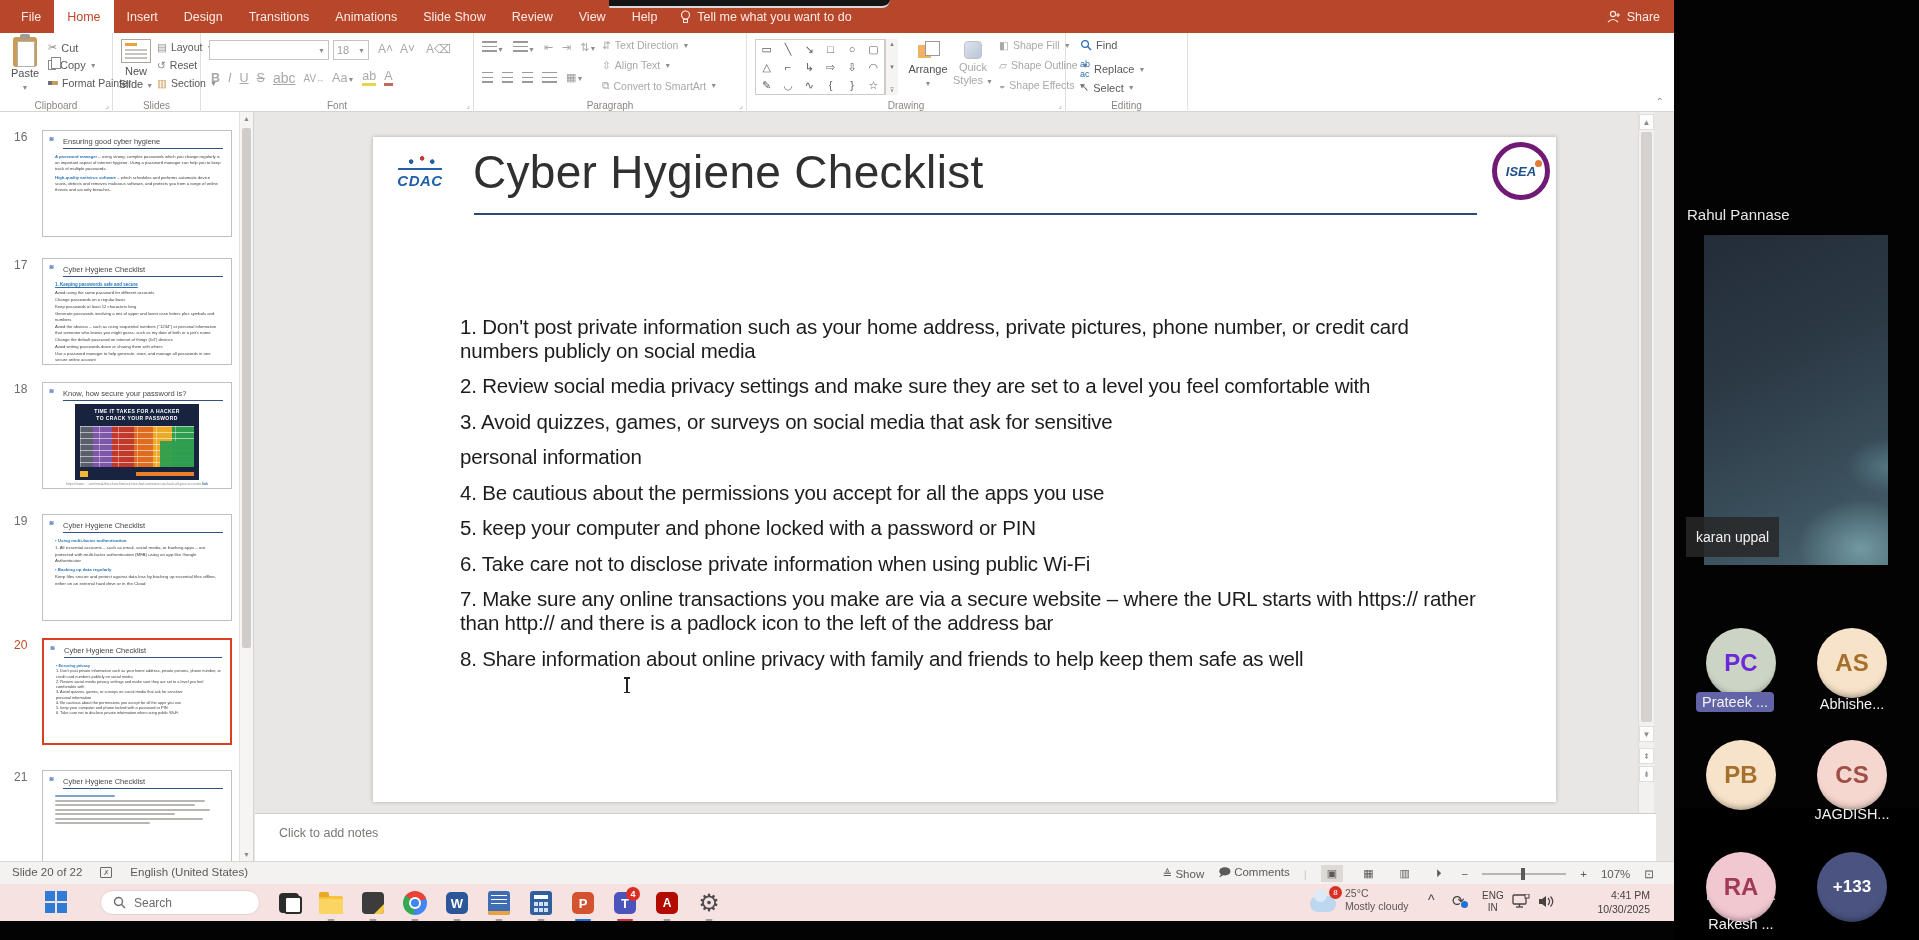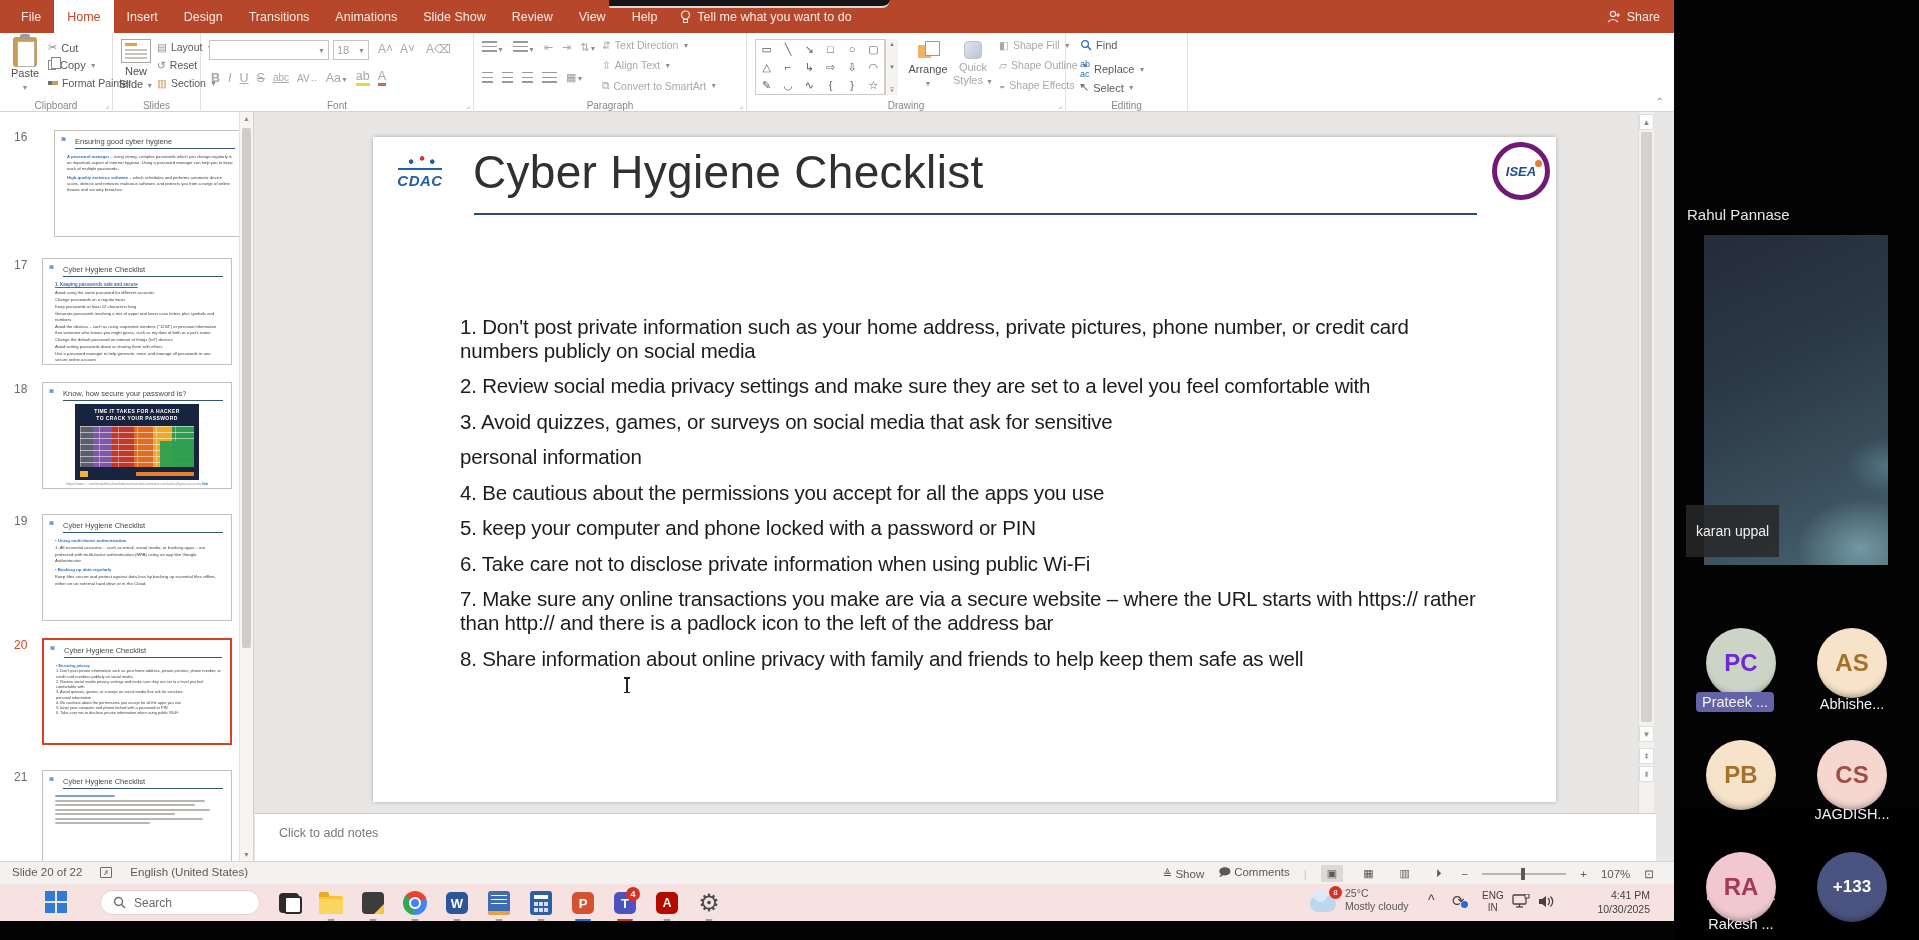--- a/index.html
+++ b/index.html
@@ -151,21 +151,21 @@
   .timetxt{font-size:10.5px;color:#454340;text-align:right;line-height:1.3;}
   .bottomband{position:absolute;left:0;top:921px;width:1674px;height:19px;background:#030303;}
 
   
   #meet{position:absolute;left:1674px;top:0;width:245px;height:808px;background:#030303;color:#fff;}
   .presname{position:absolute;left:13px;top:206px;font-size:15px;color:#e9e9e9;}
   .vtile{position:absolute;left:30px;top:235px;width:184px;height:330px;background:
      radial-gradient(90px 70px at 85% 95%,rgba(150,200,210,.55),transparent 70%),
      radial-gradient(60px 40px at 100% 70%,rgba(120,170,185,.4),transparent 70%),
      linear-gradient(155deg,#232c38 0%,#2c3a46 40%,#3a505c 75%,#4a6570 100%);}
-  .vlabel{position:absolute;left:-18px;bottom:8px;background:rgba(40,40,40,.85);color:#f0f0f0;font-size:14px;padding:18px 10px;}
+  .vlabel{position:absolute;left:-18px;bottom:8px;background:rgba(40,40,40,.85);color:#f0f0f0;font-size:14px;padding:12px 10px;}
   .av{position:absolute;width:70px;height:70px;border-radius:50%;display:flex;align-items:center;justify-content:center;font-size:24px;font-weight:bold;box-shadow:inset 0 -8px 6px -6px rgba(0,0,0,.35);}
   .avname{position:absolute;width:110px;text-align:center;font-size:14.5px;color:#f2f2f2;white-space:nowrap;}
   .avpill{background:#6264a7;border-radius:4px;padding:2px 6px;width:auto;}
 </style>
 </head>
 <body>
 
 <div id="screen">
   <div id="ppt">
 
@@ -256,21 +256,21 @@
             <span class="dd">▼</span>
           </div>
         <span class="fbtn" style="position:absolute;left:174px;top:9px;">A˄</span>
         <span class="fbtn" style="position:absolute;left:196px;top:9px;">A˅</span>
         <span class="fbtn" style="position:absolute;left:222px;top:9px;">A⌫</span>
         <div class="rsm dis" style="left:10px;top:36px;gap:8px;font-size:12.5px;">
           <b>B</b>
           <i>I</i>
           <u>U</u>
           <s>S</s>
-          <span style="font-size:10px;text-decoration:underline;">abc</span>
+          <span style="font-size:14px;text-decoration:underline;">abc</span>
           <span><span style="font-size:10px;">AV</span><span style="font-size:8px;">↔</span></span>
           <span><span>Aa</span><span class="dd">▼</span></span>
           <span style="border-bottom:3px solid #e8d44d;">ab</span>
           <span style="border-bottom:3px solid #c46a5a;">A</span>
         </div>
         <div class="glabel">Font</div>
         <span class="glaunch">⌟</span>
       </div>
 
       <div class="grp" style="left:474px;width:273px;">
@@ -379,21 +379,21 @@
             <span class="dd">▼</span>
           </div>
         <div class="glabel">Editing</div>
       </div>
       <span style="position:absolute;right:10px;bottom:4px;color:#8a8a8a;font-size:10px;">⌃</span>
     </div>
 
     <div class="thumbs">
 
       <span class="tnum" style="top:18px;">16</span>
-      <div class="tbox" style="top:18px;margin-left:12px;">
+      <div class="tbox" style="top:18px;">
         <span class="tlogo">≋</span>
         <div class="thead">Ensuring good cyber hygiene</div>
         <div class="tbody">
           <div style="margin-bottom:3px;"><span class="tb-blue">A password manager</span><span> – using strong, complex passwords which you change regularly is an important aspect of internet hygiene. Using a password manager can help you to keep track of multiple passwords.</span></div>
           <div><span class="tb-blue">High-quality antivirus software</span><span> – which schedules and performs automatic device scans, detects and removes malicious software, and protects you from a range of online threats and security breaches.</span></div>
         </div>
       </div>
 
       <span class="tnum" style="top:146px;">17</span>
       <div class="tbox" style="top:146px;">

